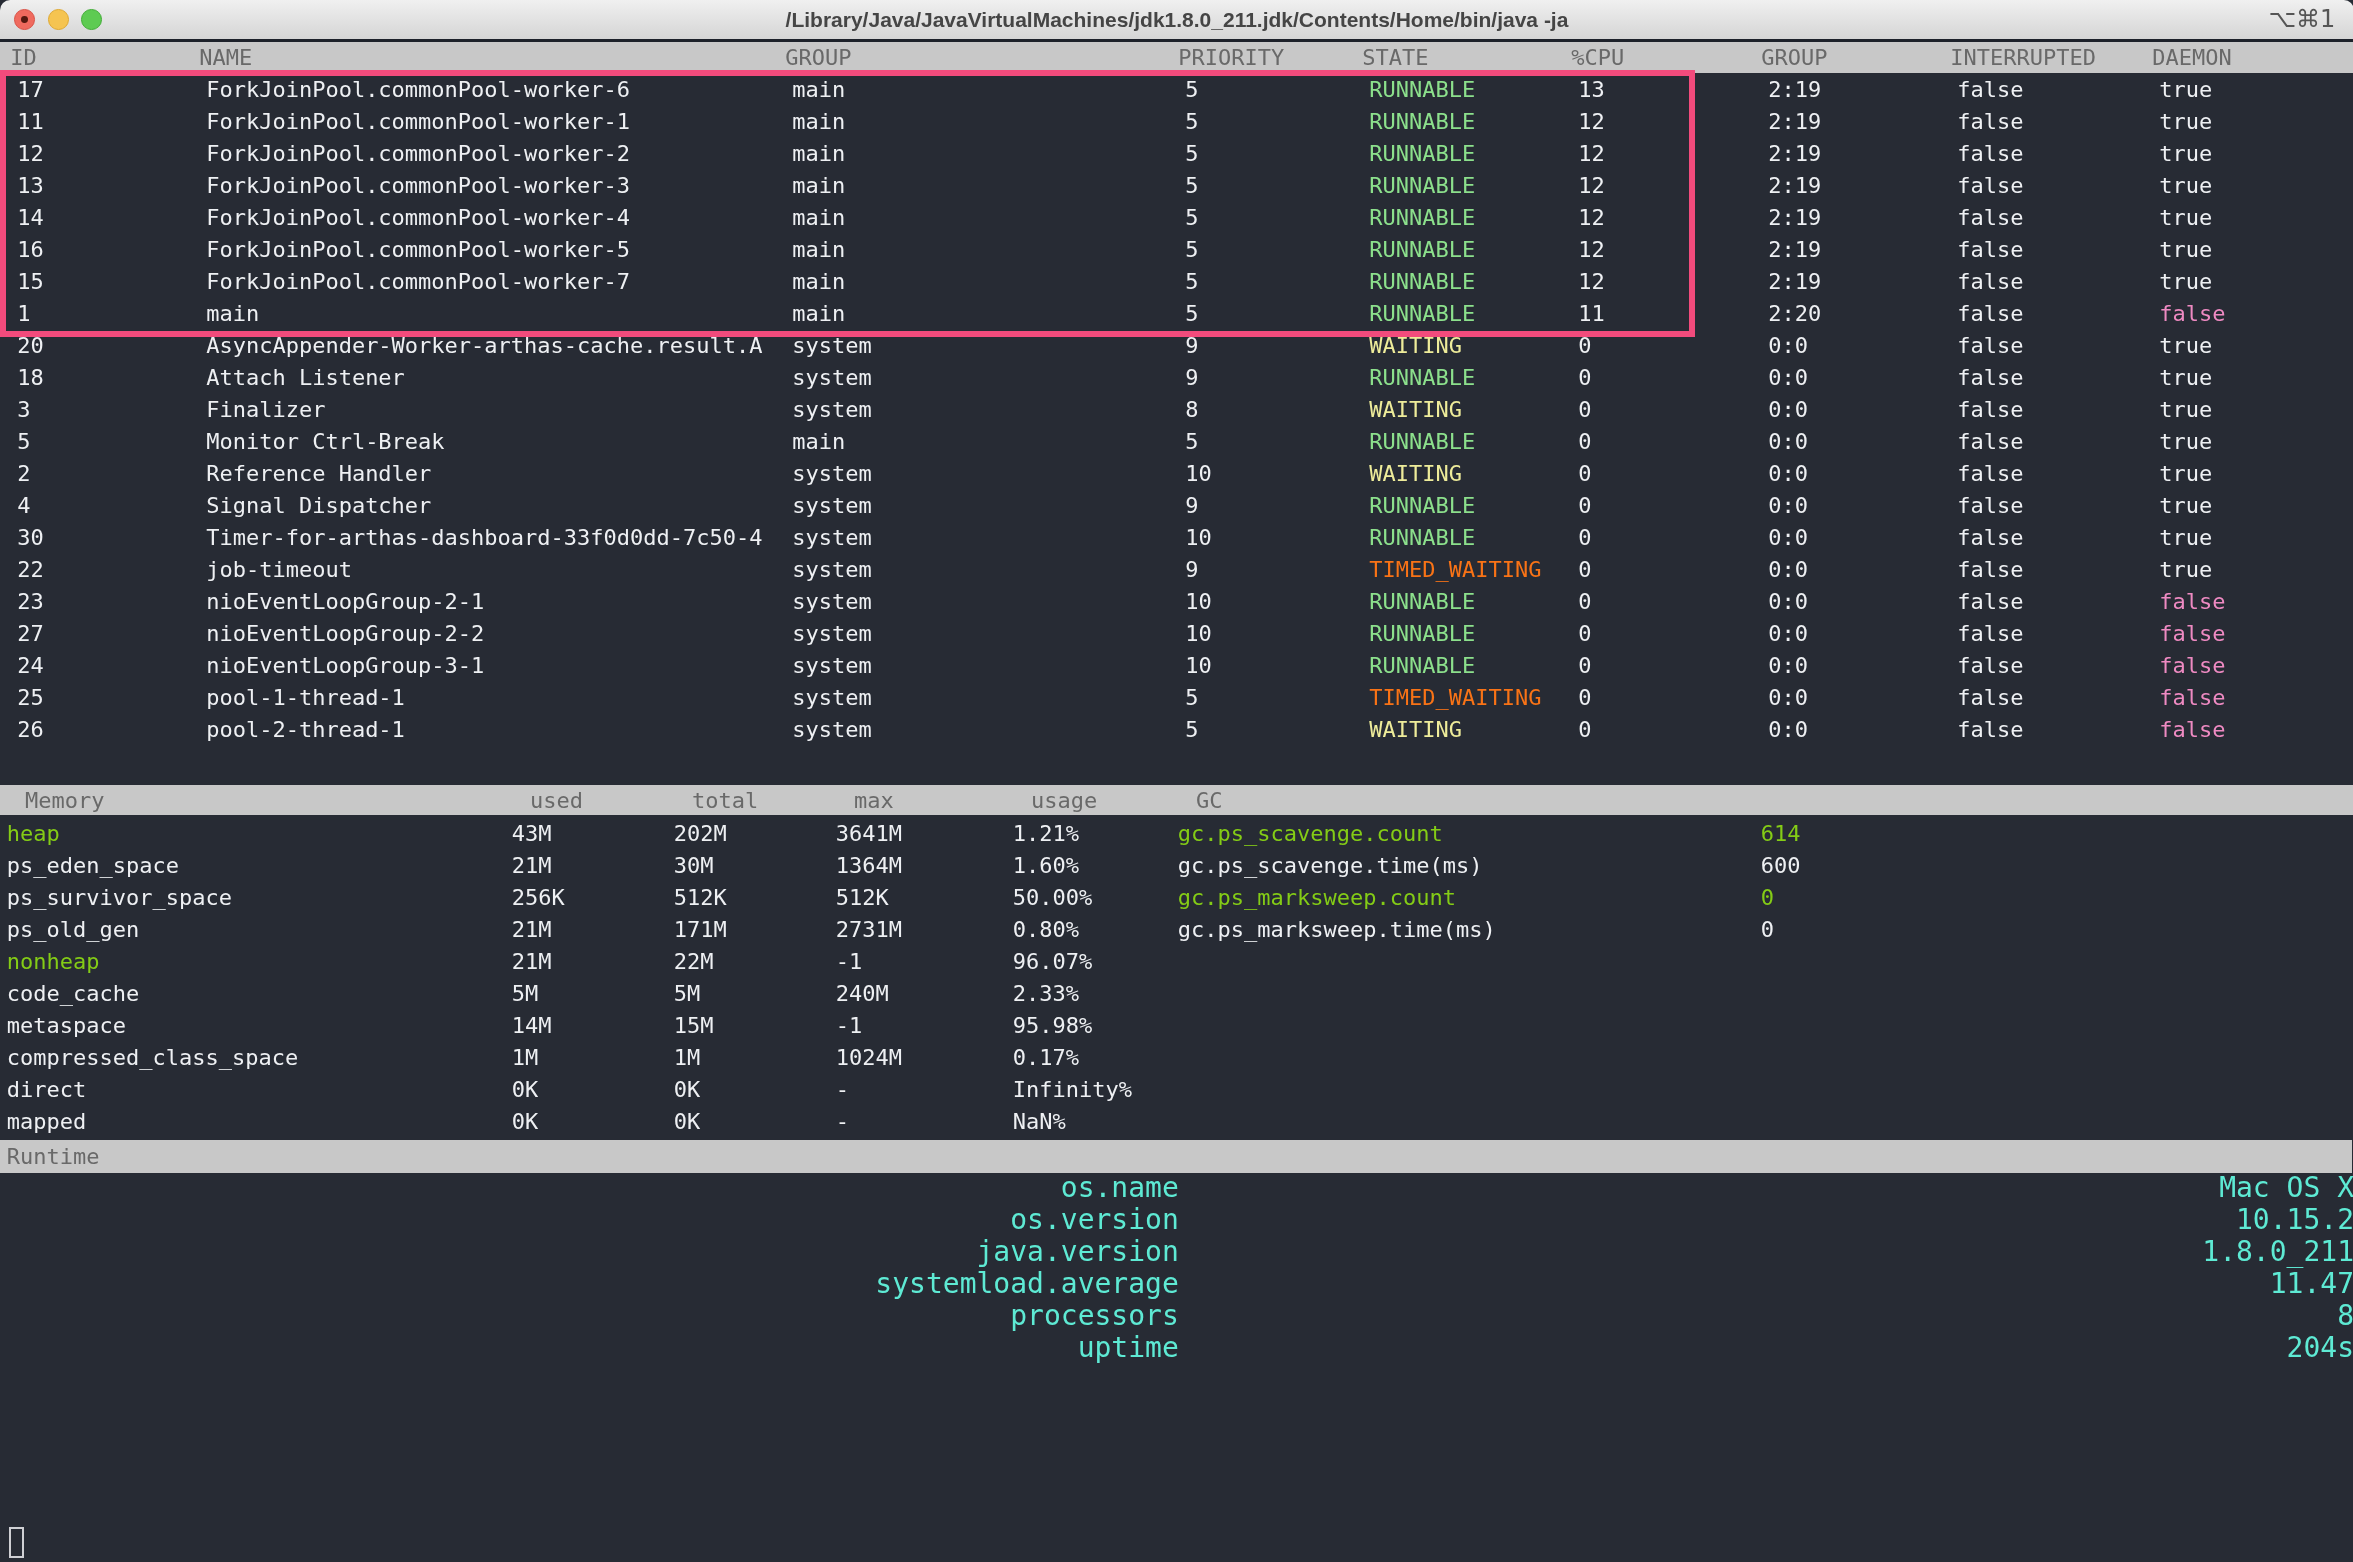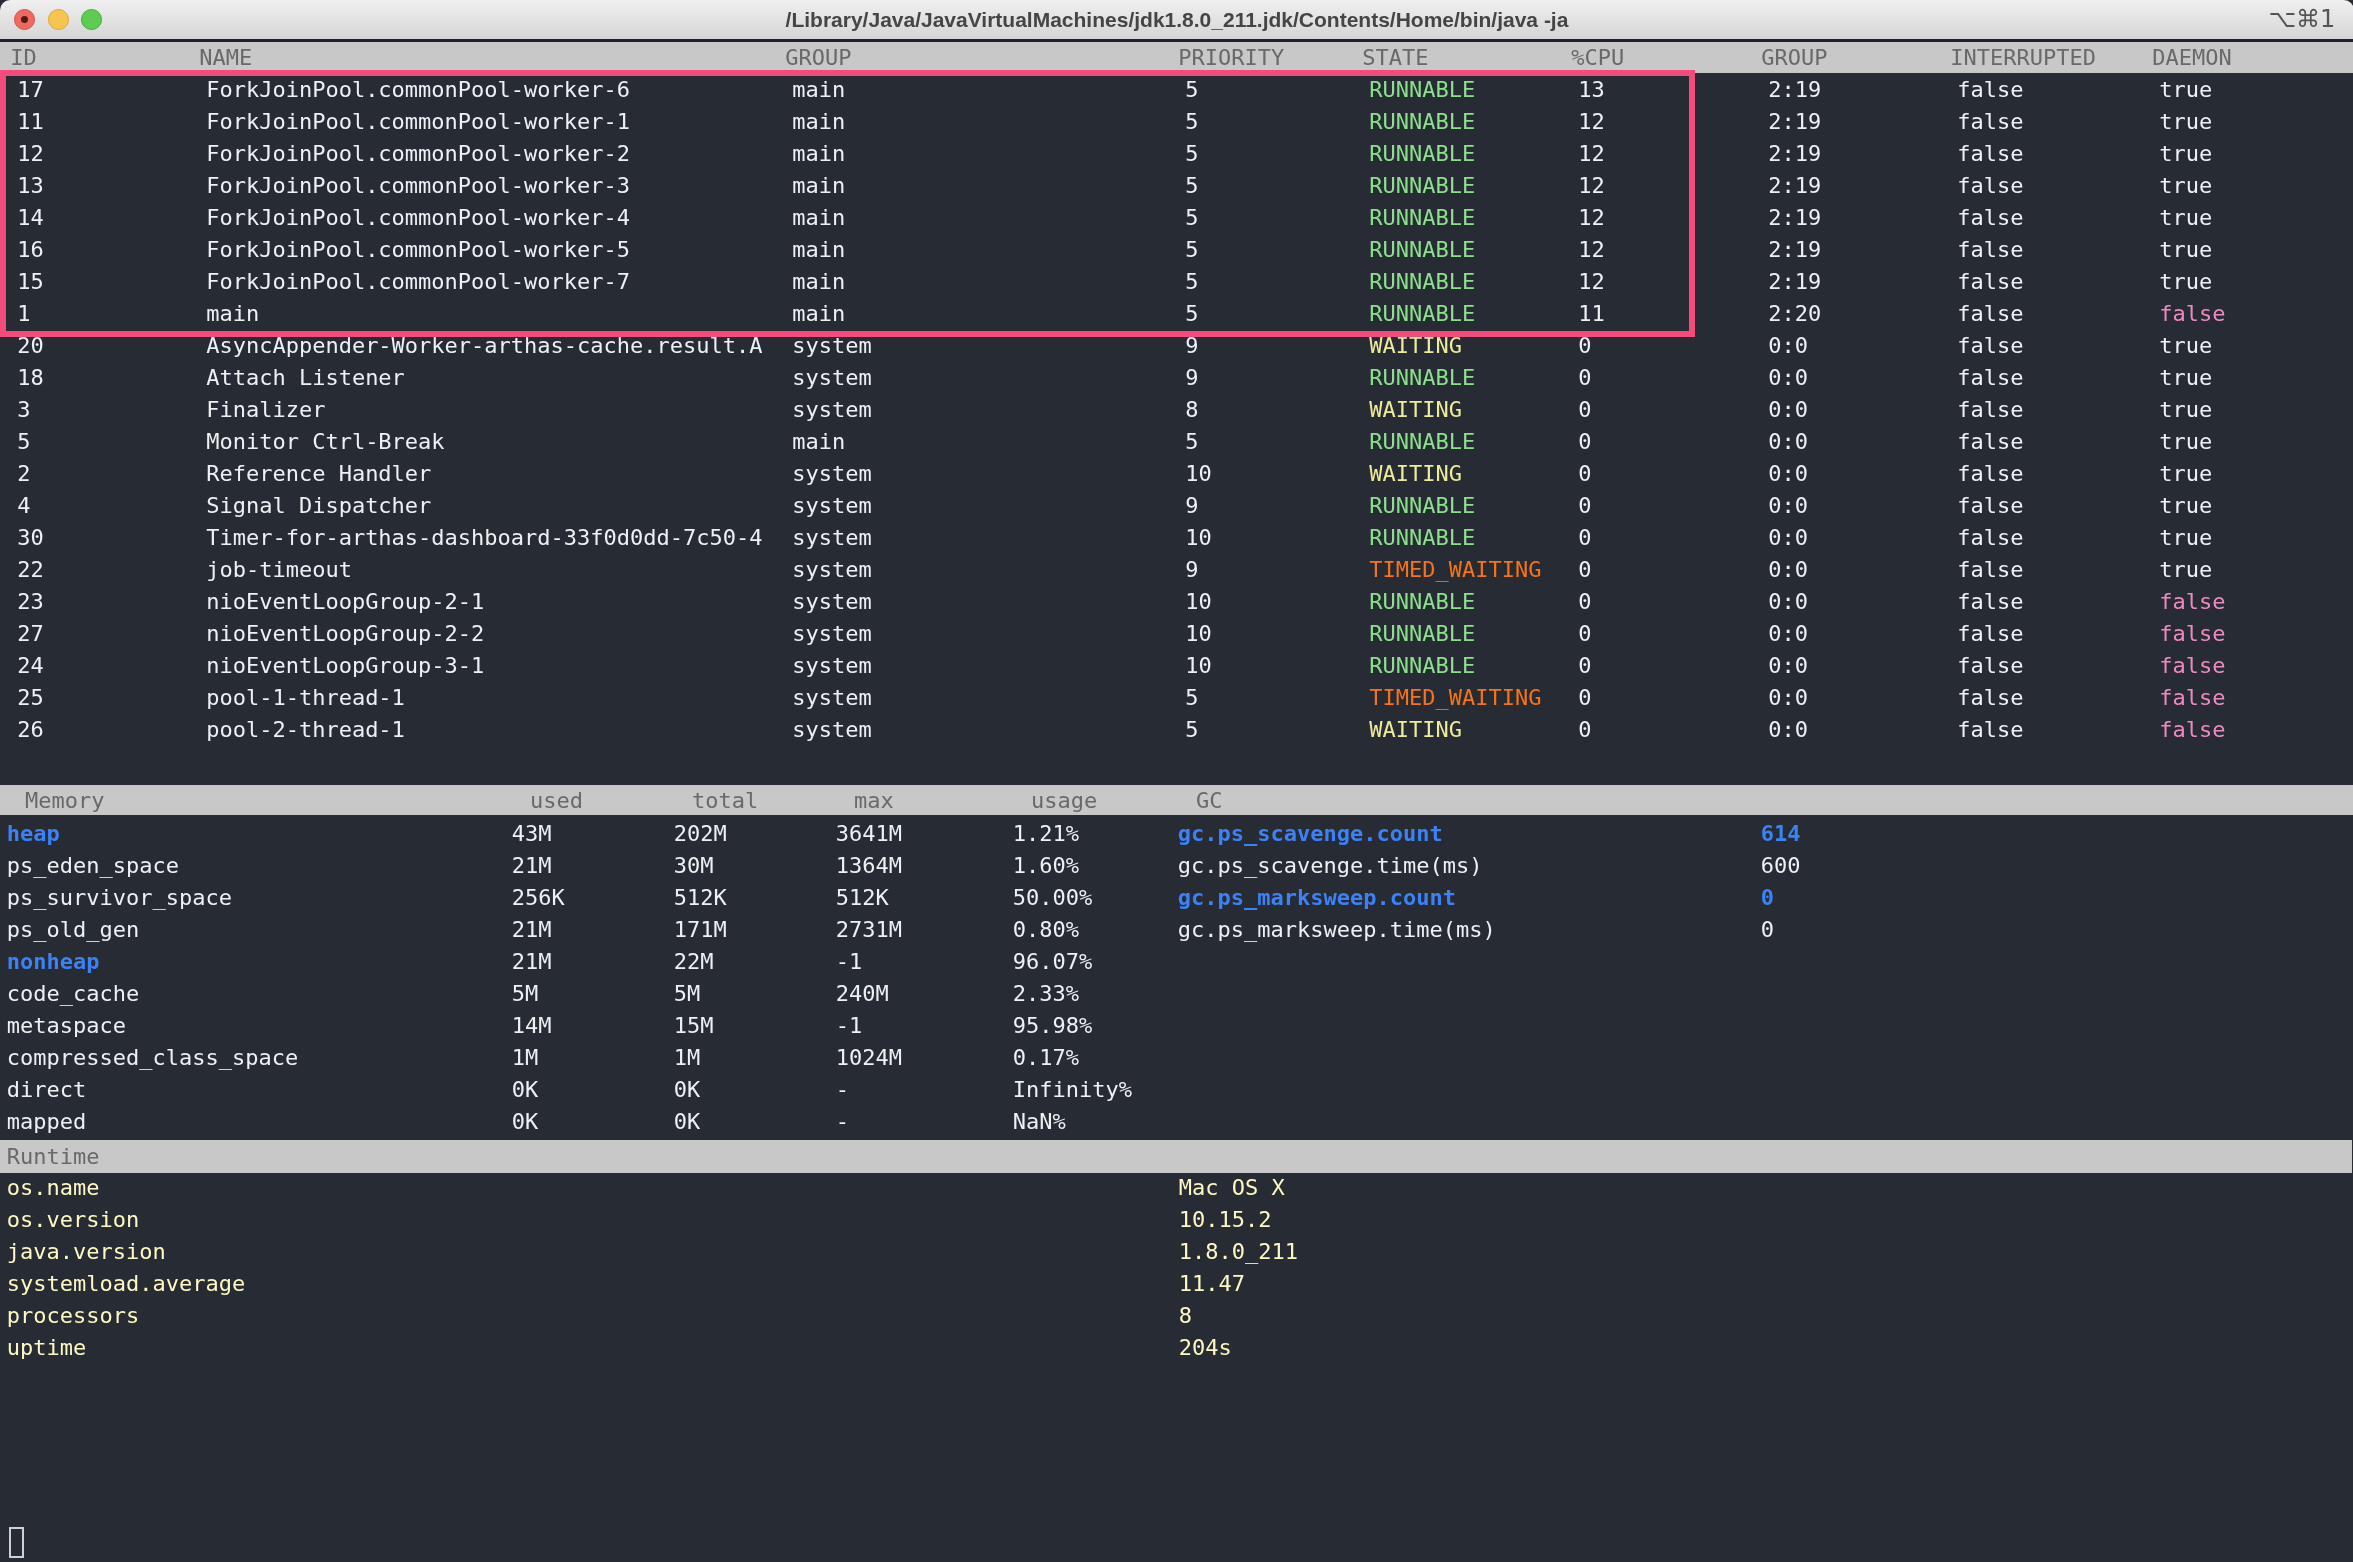--- a/index.html
+++ b/index.html
@@ -65,28 +65,28 @@
 
   
   .mgrid { grid-template-columns:505px 162px 162px 177px 165px 583px auto; padding-left:25px; }
   #memory-header { top:785px; height:30px; }
   #memory-rows { position:absolute; left:0; top:817px; width:2354px; }
   .mrow {
     display:grid; grid-template-columns:505px 162px 162px 177px 165px 583px auto;
     padding-left:6.8px; height:32px; align-items:center;
     color:#eef0f3; font-size:22px;
   }
-  .bold { font-weight:bold; color:#3b82f6; }
+  .bold { font-weight:normal; color:#84cc16; }
 
   
   #runtime-header { top:1140px; height:33px; padding-left:6.8px; grid-template-columns:auto; }
   #runtime-rows { position:absolute; left:0; top:1171px; width:2354px; }
   .rrow {
     display:grid; grid-template-columns:1172px auto; padding-left:6.8px;
-    height:32px; align-items:center; color:#fef9c3; font-size:22px;
+    height:32px; align-items:center; color:#5eead4; font-size:28px;text-align:right;
   }
 
   
   #cursor {
     position:absolute; left:8.5px; top:1527px; width:15.3px; height:31px;
     border:2.5px solid #cfd0d4; box-sizing:border-box;
   }
 </style>
 </head>
 <body>

